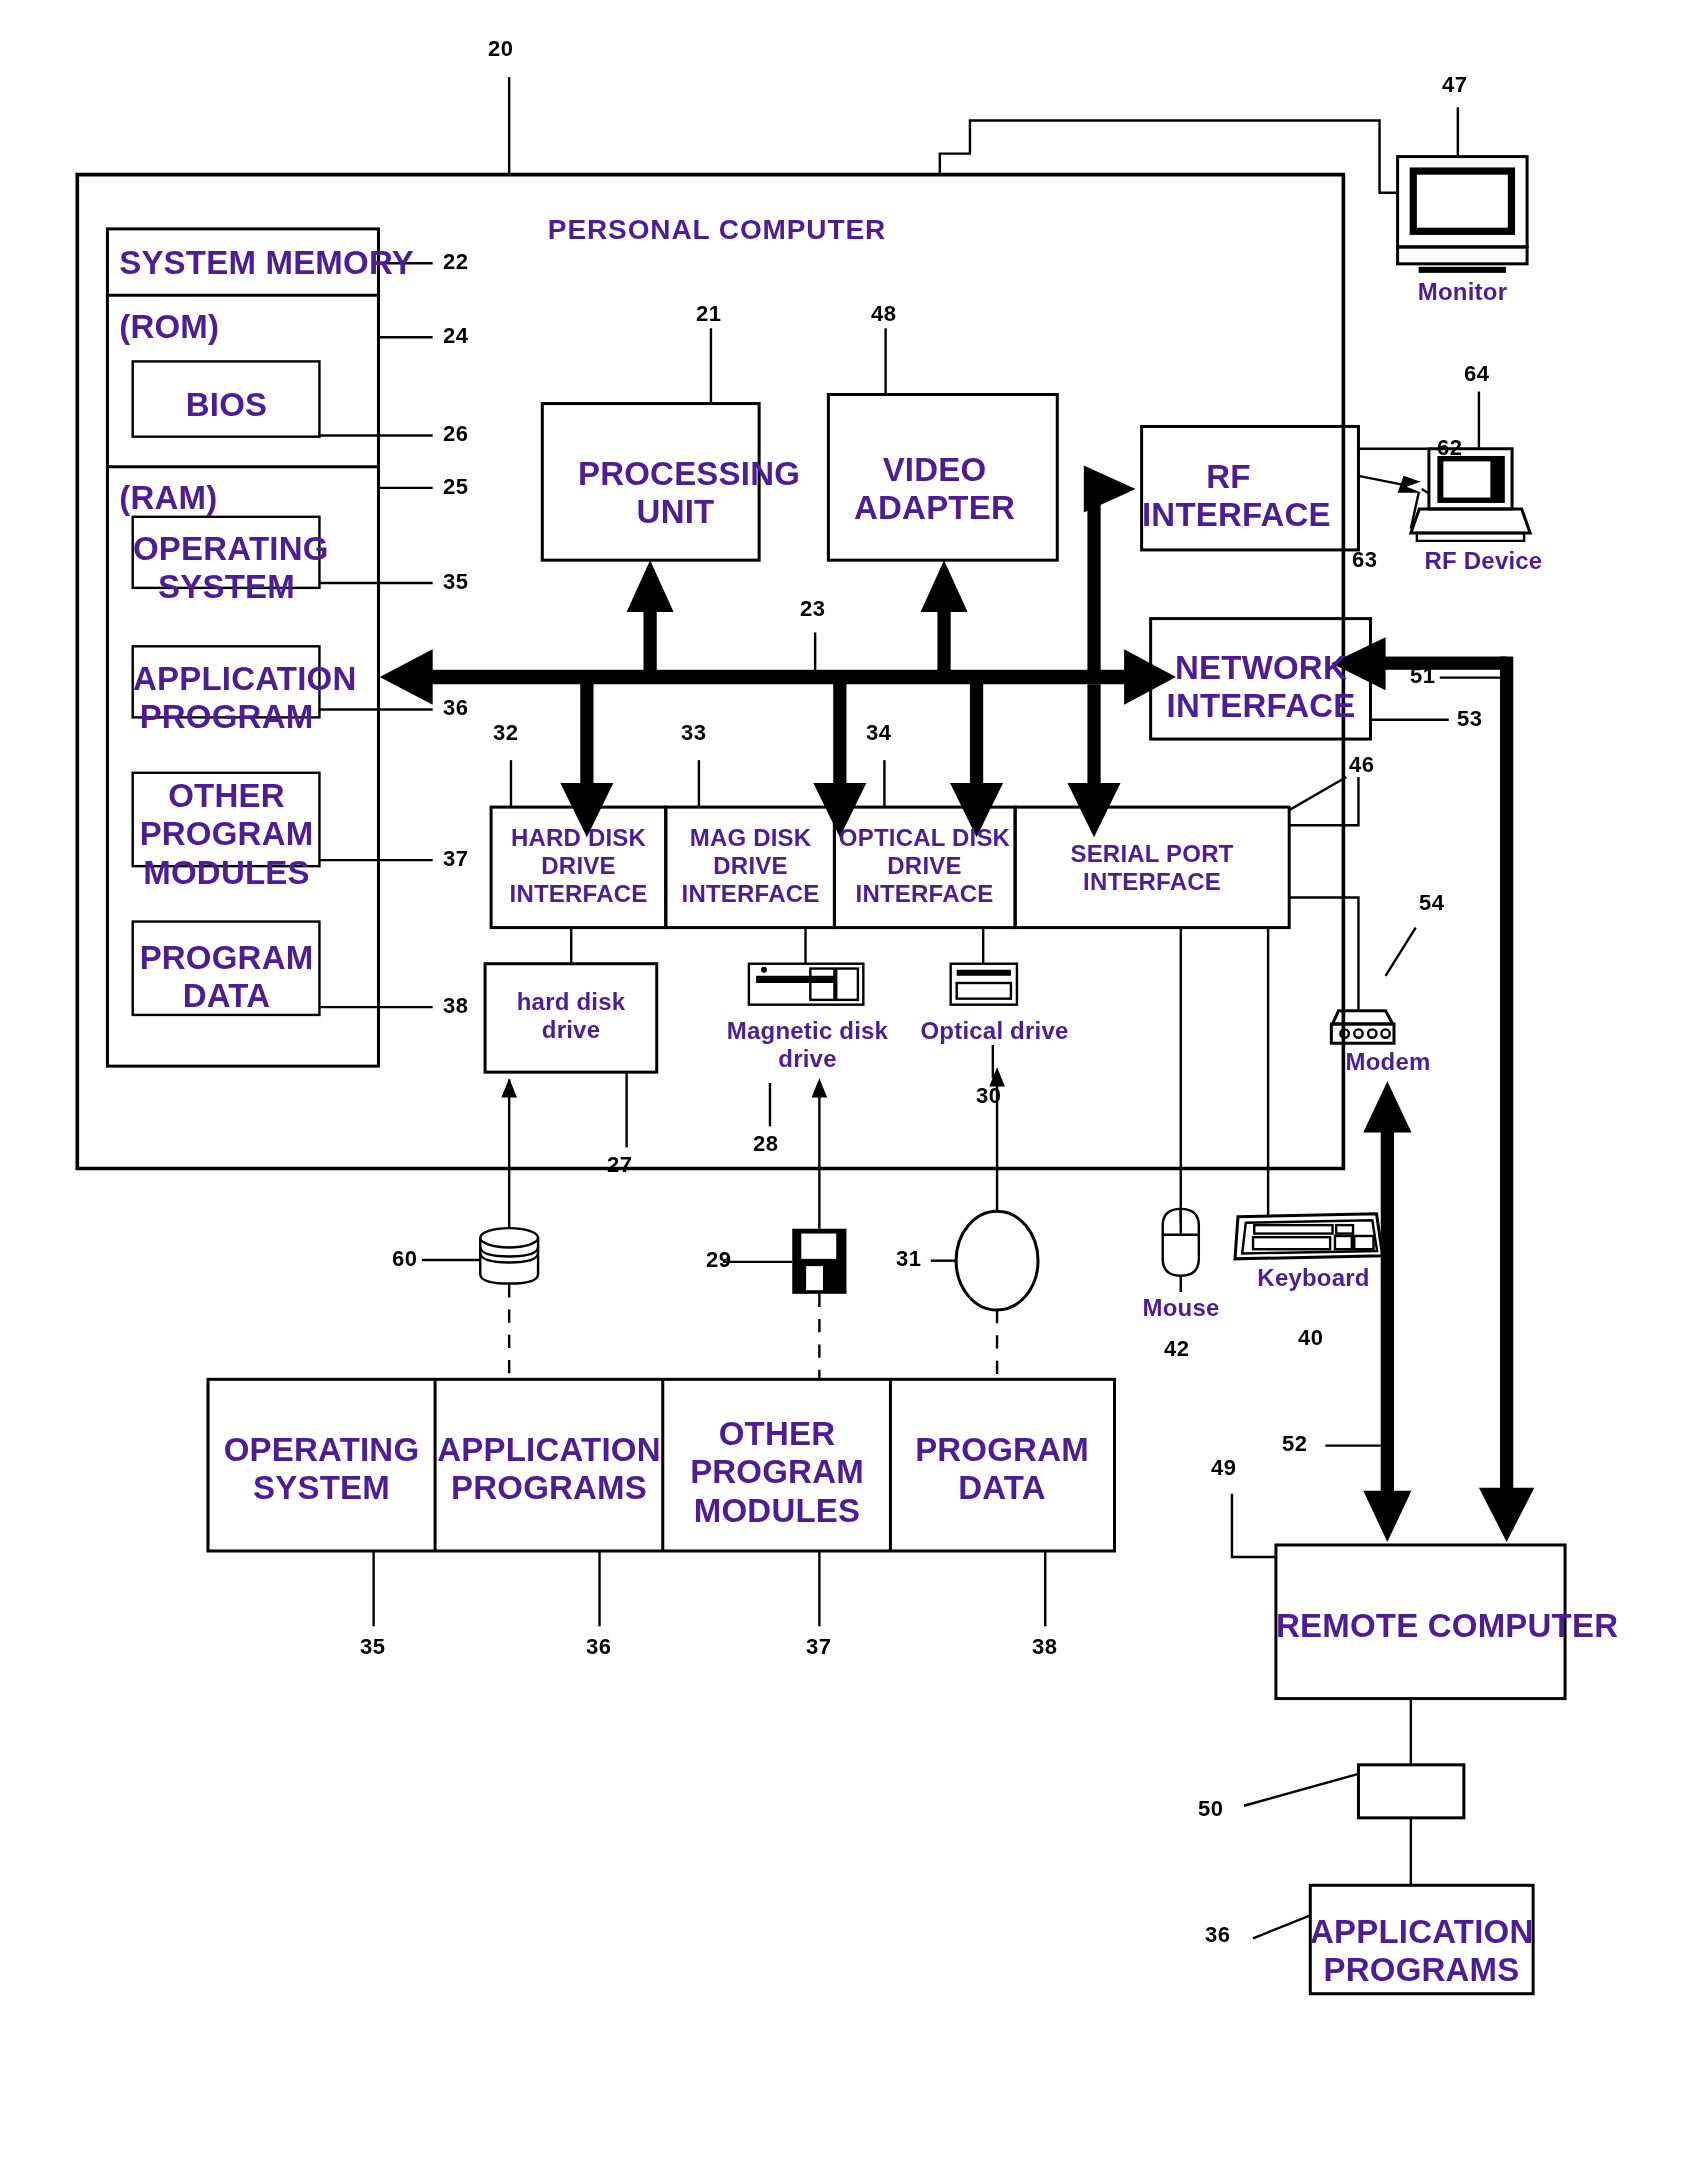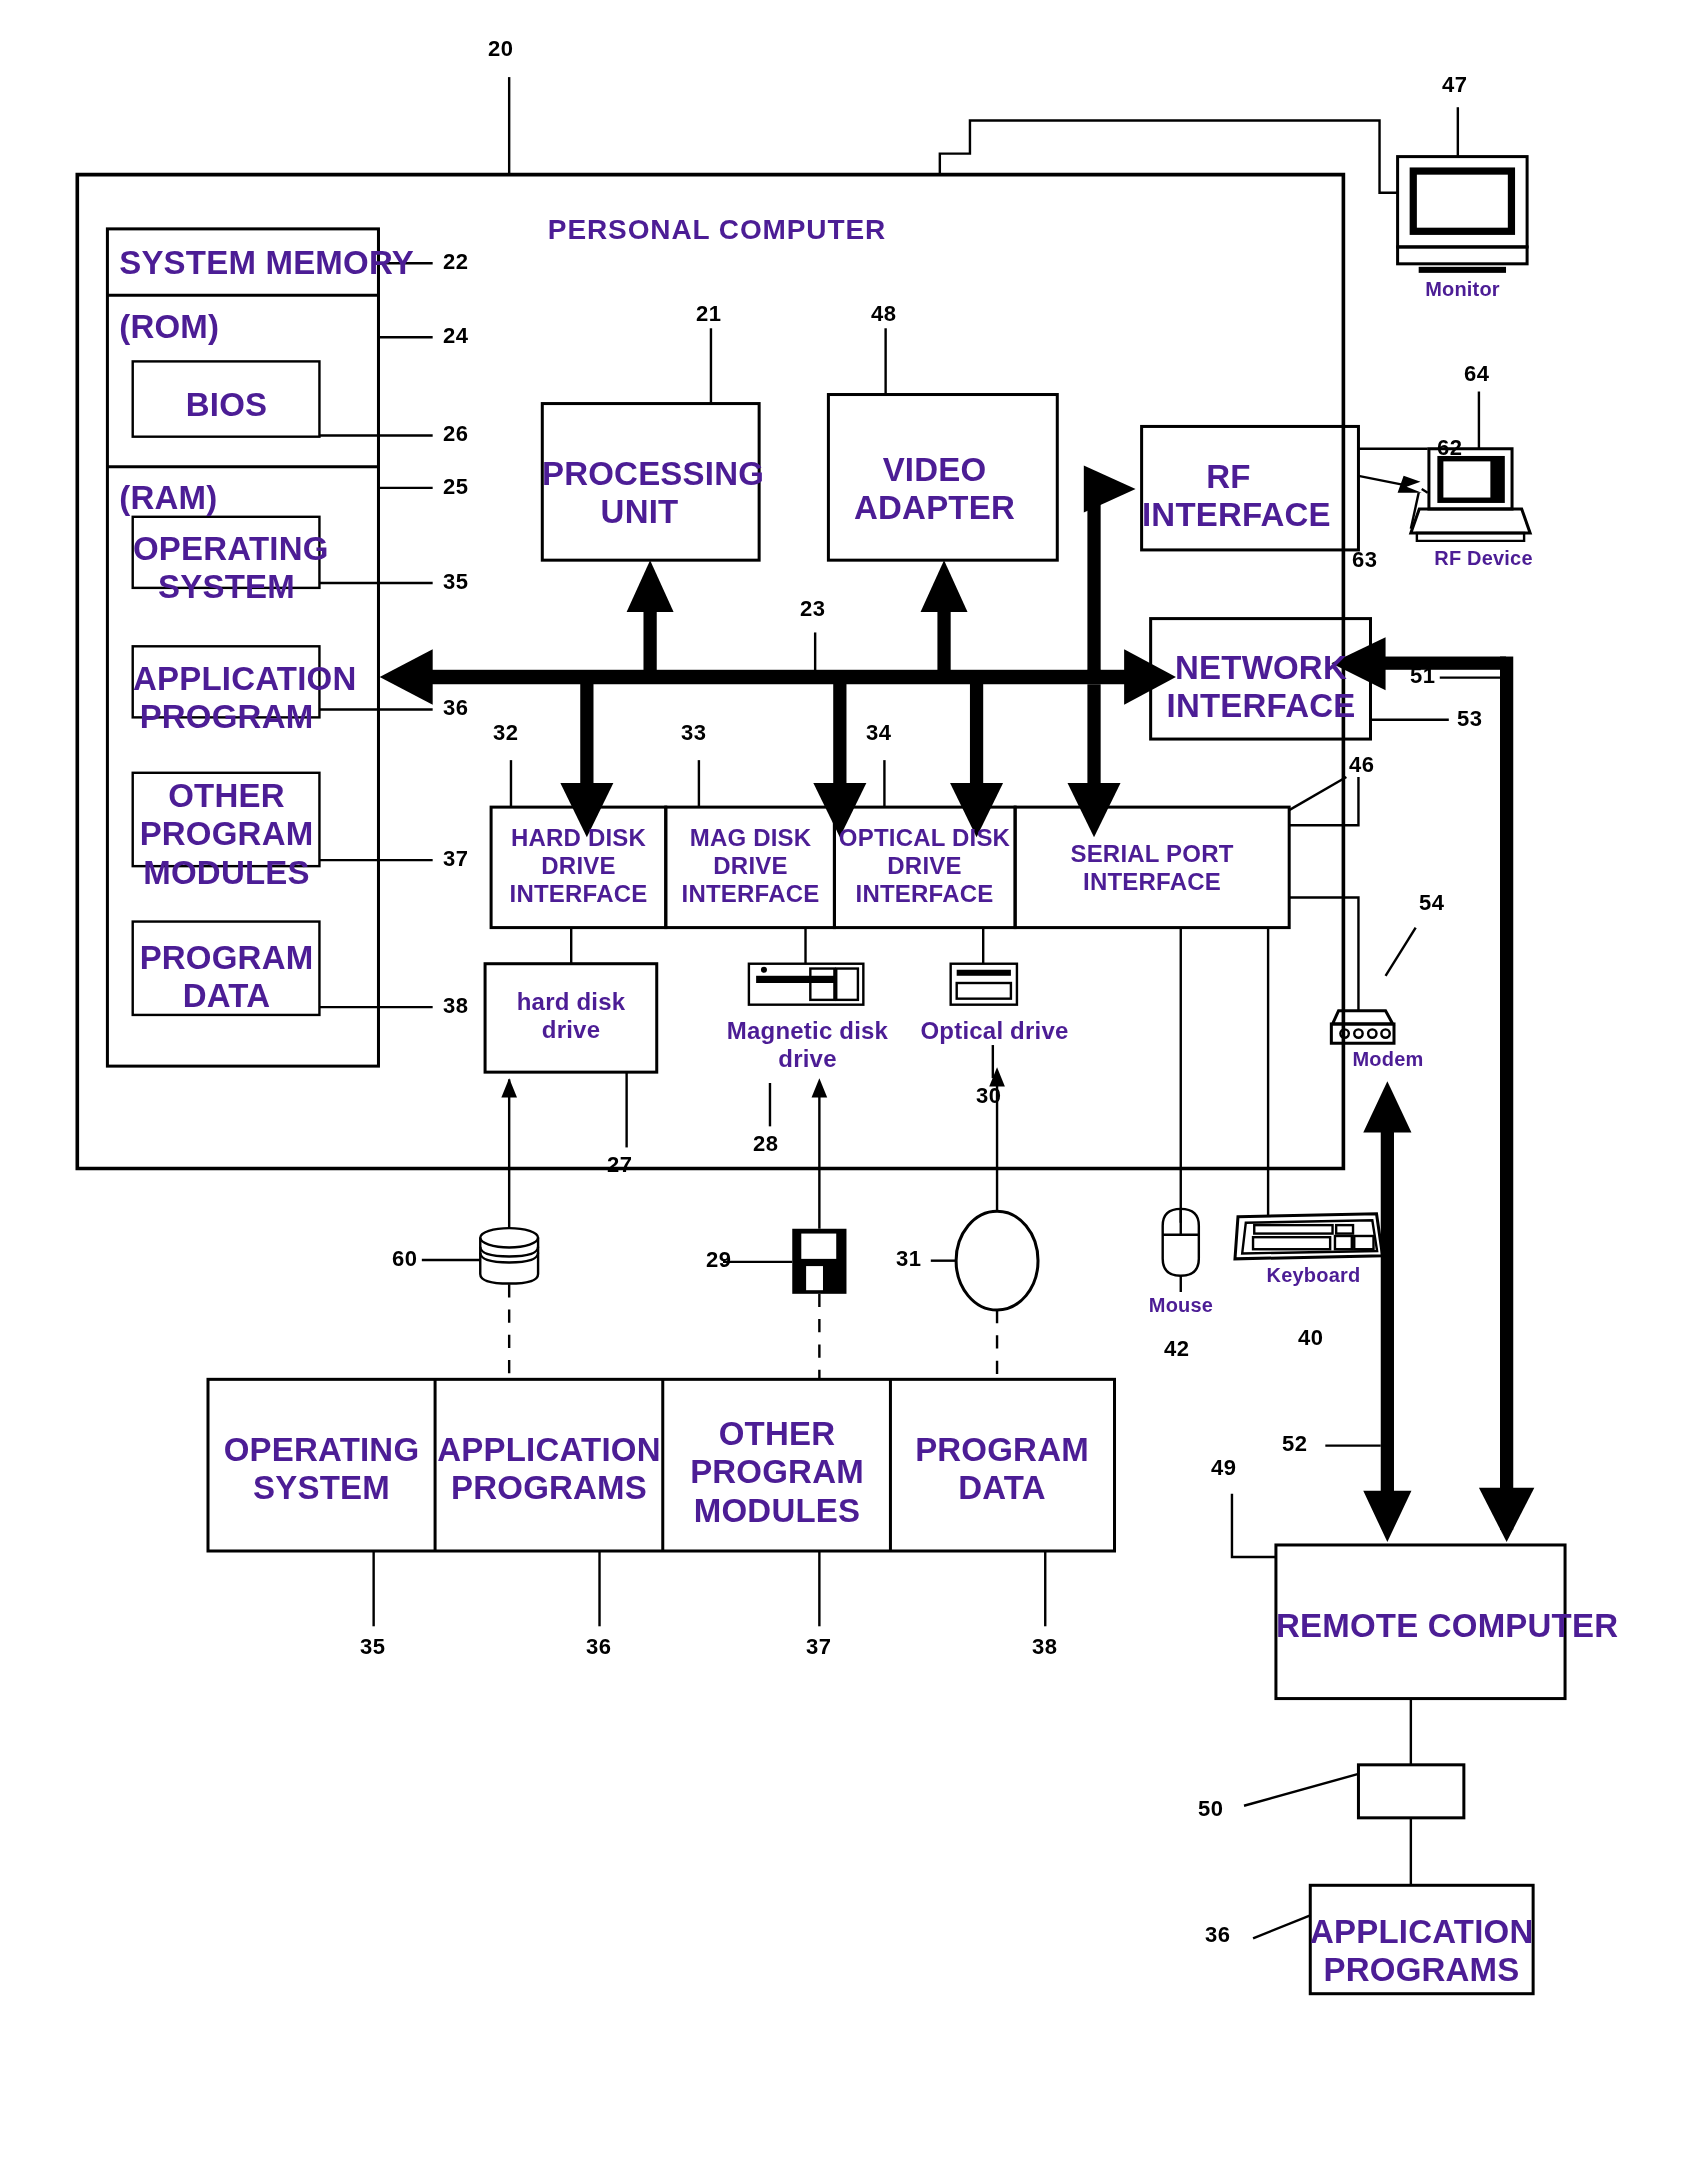--- a/index.html
+++ b/index.html
@@ -13,21 +13,21 @@
   .dash{stroke:#000;stroke-width:4;fill:none;stroke-dasharray:22 20;}
   .fill{fill:#000;stroke:none;}
   .txt{position:absolute;text-align:center;line-height:1.16;
        font-family:"Liberation Sans",sans-serif;color:#4c1d95;
        letter-spacing:0.2px;white-space:pre;}
   .num{position:absolute;font-family:"Liberation Sans",sans-serif;font-weight:bold;
        font-size:22px;color:#000;letter-spacing:0.6px;}
   .boxlabel{font-size:33px;font-weight:bold;}
   .lclabel{font-size:24px;font-weight:bold;}
   .titlelabel{font-size:28px;font-weight:bold;letter-spacing:0.9px;}
-  .devlabel{font-size:20px;font-weight:bold;}
+  .devlabel{font-size:24px;font-weight:bold;}
 </style>
 </head>
 <body>
 
 <div id="stage">
 
 <svg viewBox="0 0 2835 3606" xmlns="http://www.w3.org/2000/svg">
 
   <path class="outer" d="M128 290 L2230 290 L2230 1940 L128 1940 Z"></path>
 
@@ -299,21 +299,21 @@
 
 <div class="txt boxlabel" style="left:133px;top:777px;width:187px;">OTHER
 PROGRAM
 MODULES</div>
 <div class="num" style="left:443px;top:846px;">37</div>
 
 <div class="txt boxlabel" style="left:133px;top:939px;width:187px;">PROGRAM
 DATA</div>
 <div class="num" style="left:443px;top:993px;">38</div>
 
-<div class="txt boxlabel" style="left:542px;top:455px;width:195px;">PROCESSING
+<div class="txt boxlabel" style="left:542px;top:455px;width:195px;padding-left:36px;">PROCESSING
 UNIT</div>
 <div class="num" style="left:696px;top:301px;">21</div>
 
 <div class="txt boxlabel" style="left:817px;top:451px;width:235px;">VIDEO
 ADAPTER</div>
 <div class="num" style="left:871px;top:301px;">48</div>
 
 <div class="txt boxlabel" style="left:1142px;top:458px;width:173px;">RF
 INTERFACE</div>
 <div class="num" style="left:1437px;top:435px;">62</div>

